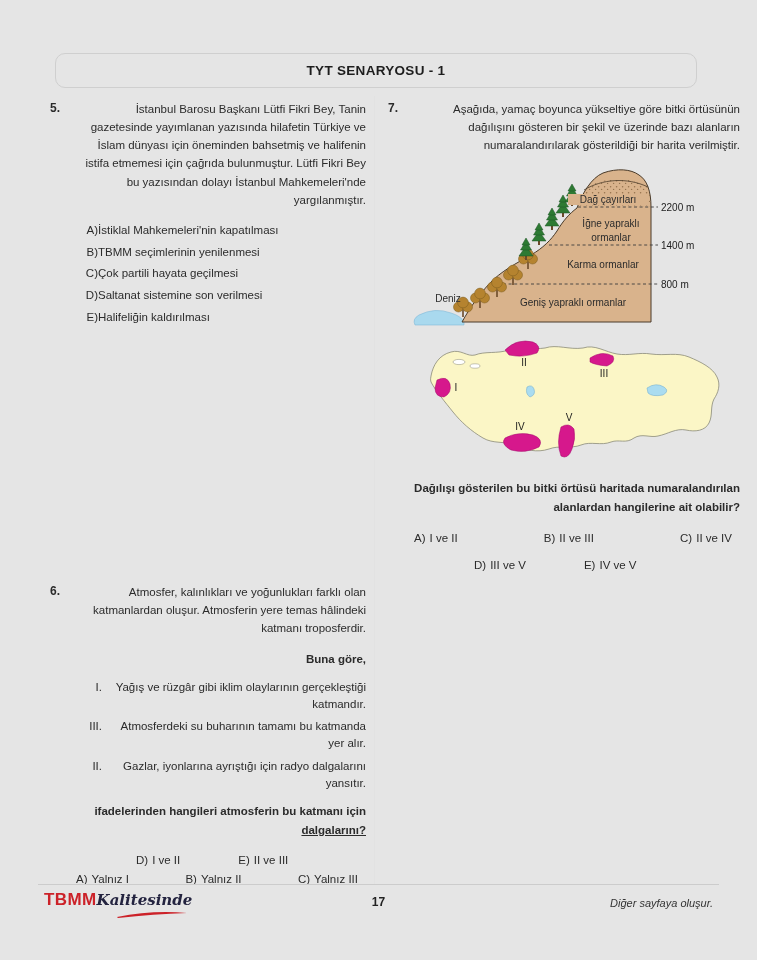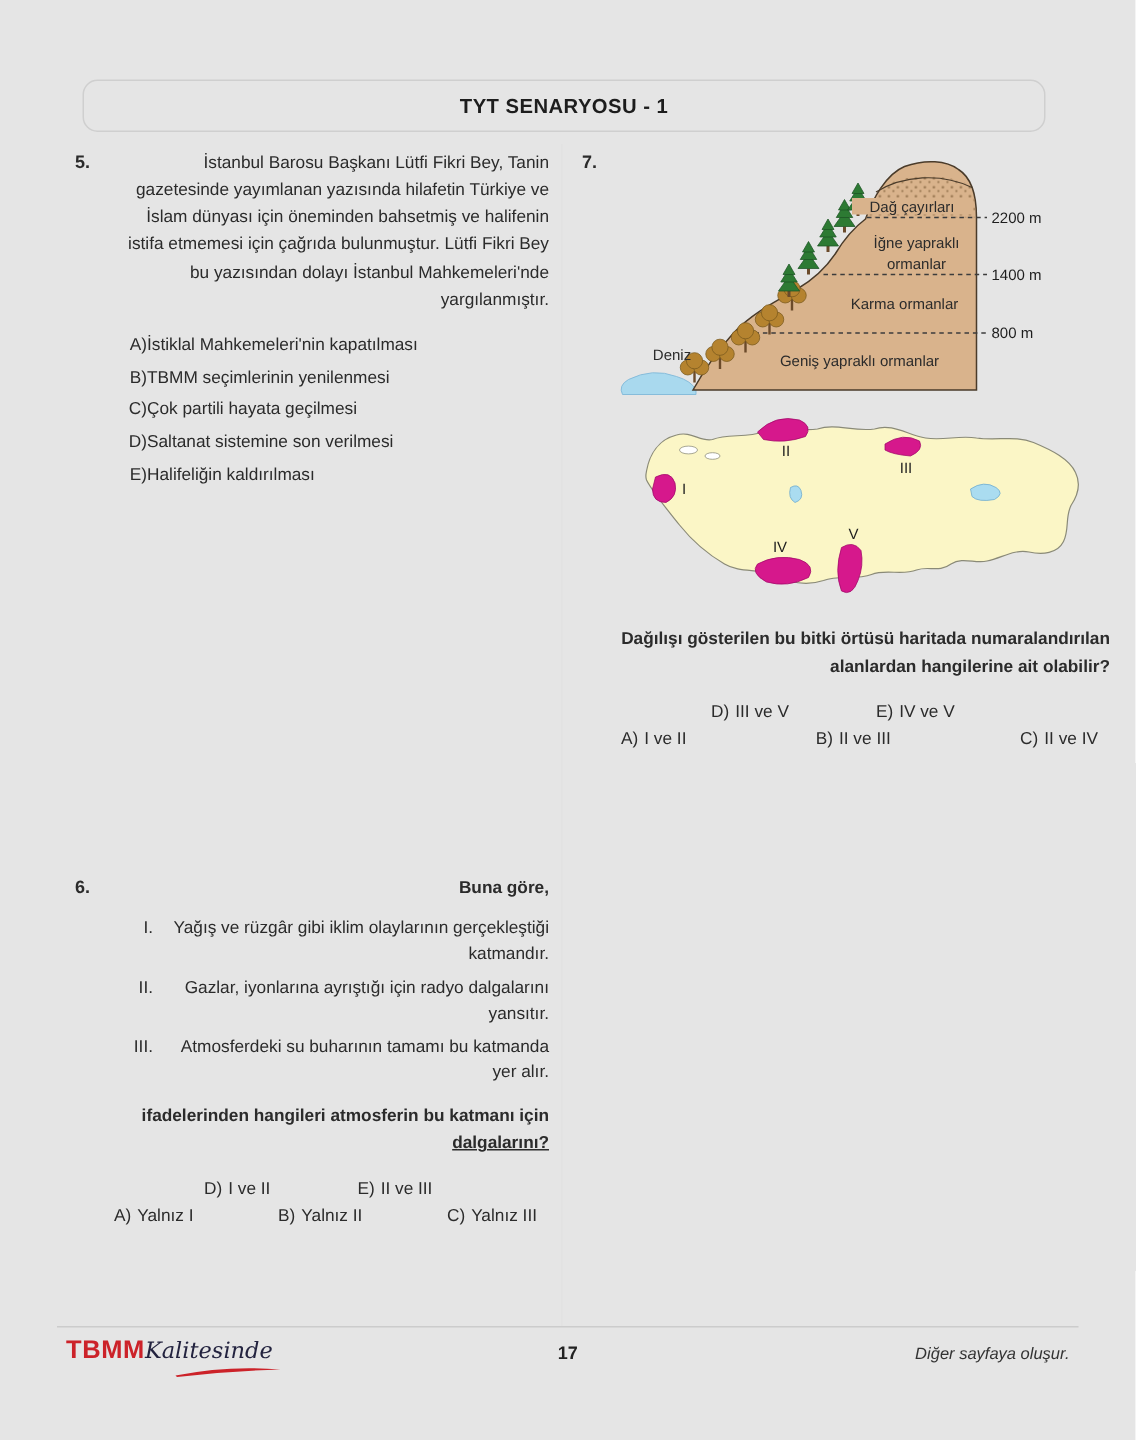--- a/index.html
+++ b/index.html
@@ -33,21 +33,21 @@
   .row1{justify-content:space-between;padding-right:8px;}
   .row2{margin-top:9px;padding-left:60px;gap:58px;}
 
   .fig-mountain{width:335px;height:160px;margin:5px 0 4px -9px;display:block;}
   .fig-map{width:302px;height:136px;margin:0 0 12px 9px;display:block;}
   .svg-label{font-family:"Liberation Sans",sans-serif;}
 
   .footer-rule{position:absolute;left:38px;top:884px;width:681px;height:1px;background:#cccccc;}
   .footer-logo{position:absolute;left:44px;top:890px;height:30px;}
   .logo-sinav{color:#cc2229;font-weight:bold;font-size:17px;letter-spacing:.4px;}
-  .logo-kalite{font-family:"DejaVu Serif",serif;font-style:italic;font-size:15px;color:#23233f;}
+  .logo-kalite{font-family:"DejaVu Serif",serif;font-style:italic;font-size:15px;color:#23233f;font-weight:bold;}
   .logo-swoosh{position:absolute;left:70px;top:21px;}
   .footer-page{position:absolute;left:0;right:0;top:895px;text-align:center;font-weight:bold;font-size:12px;color:#222;}
   .footer-note{position:absolute;right:44px;top:897px;font-style:italic;font-size:11px;color:#333;}
 </style>
 </head>
 <body>
 
 <div class="page">
 
   <div class="header-box">
@@ -81,51 +81,53 @@
           <span class="opt-label">E)</span>
           <span>Halifeliğin kaldırılması</span>
         </div>
       </div>
     </div>
   </div>
 
   <div class="q q6">
     <div class="qnum">6.</div>
     <div class="qcontent">
+      <p class="body">Atmosfer, kalınlıkları ve yoğunlukları farklı olan katmanlardan oluşur. Atmosferin yere temas hâlindeki katmanı troposferdir.</p>
       <p class="lead">Buna göre,</p>
       <div class="items">
         <div class="item">
           <span class="item-label">I.</span>
           <span>Yağış ve rüzgâr gibi iklim olaylarının gerçekleştiği katmandır.</span>
         </div>
         <div class="item">
+          <span class="item-label">III.</span>
+          <span>Atmosferdeki su buharının tamamı bu katmanda yer alır.</span>
+        </div>
+        <div class="item">
           <span class="item-label">II.</span>
           <span>Gazlar, iyonlarına ayrıştığı için radyo dalgalarını yansıtır.</span>
-        </div>
-        <div class="item">
-          <span class="item-label">III.</span>
-          <span>Atmosferdeki su buharının tamamı bu katmanda yer alır.</span>
         </div>
       </div>
       <p class="stem"><span>ifadelerinden hangileri atmosferin bu katmanı için </span><span class="ul">dalgalarını?</span></p>
       <div class="opts-h row2">
         <span class="h-opt"><span class="h-lab">D)</span><span>I ve II</span></span>
         <span class="h-opt"><span class="h-lab">E)</span><span>II ve III</span></span>
       </div>
       <div class="opts-h row1">
         <span class="h-opt"><span class="h-lab">A)</span><span>Yalnız I</span></span>
         <span class="h-opt"><span class="h-lab">B)</span><span>Yalnız II</span></span>
         <span class="h-opt"><span class="h-lab">C)</span><span>Yalnız III</span></span>
       </div>
     </div>
   </div>
 
   <div class="q q7">
     <div class="qnum">7.</div>
     <div class="qcontent">
+      <p class="body">Aşağıda, yamaç boyunca yükseltiye göre bitki örtüsünün dağılışını gösteren bir şekil ve üzerinde bazı alanların numaralandırılarak gösterildiği bir harita verilmiştir.</p>
 
       <svg class="fig-mountain" viewBox="0 0 335 160">
         <defs>
           <pattern id="dots" width="6" height="6" patternUnits="userSpaceOnUse">
             <circle cx="1.6" cy="1.8" r="0.8" fill="#95734e"></circle>
             <circle cx="4.6" cy="4.4" r="0.7" fill="#95734e"></circle>
           </pattern>
         </defs>
 
         <path d="M 14 148 Q 30 140 46 146 Q 56 149 59 155 L 59 158 L 10 158 Q 7 152 14 148 Z" fill="#a9d9ee" stroke="#7fb8d8" stroke-width="0.6"></path>
@@ -273,28 +275,28 @@
         </g>
 
         <text class="svg-label" x="33" y="60" font-size="10" fill="#1d1d1d" text-anchor="middle">I</text>
         <text class="svg-label" x="101" y="35" font-size="10" fill="#1d1d1d" text-anchor="middle">II</text>
         <text class="svg-label" x="181" y="46" font-size="10" fill="#1d1d1d" text-anchor="middle">III</text>
         <text class="svg-label" x="97" y="99" font-size="10" fill="#1d1d1d" text-anchor="middle">IV</text>
         <text class="svg-label" x="146" y="90" font-size="10" fill="#1d1d1d" text-anchor="middle">V</text>
       </svg>
 
       <p class="stem">Dağılışı gösterilen bu bitki örtüsü haritada numaralandırılan alanlardan hangilerine ait olabilir?</p>
-      <div class="opts-h row2">
-        <span class="h-opt"><span class="h-lab">D)</span><span>III ve V</span></span>
-        <span class="h-opt"><span class="h-lab">E)</span><span>IV ve V</span></span>
-      </div>
       <div class="opts-h row1">
         <span class="h-opt"><span class="h-lab">A)</span><span>I ve II</span></span>
         <span class="h-opt"><span class="h-lab">B)</span><span>II ve III</span></span>
         <span class="h-opt"><span class="h-lab">C)</span><span>II ve IV</span></span>
+      </div>
+      <div class="opts-h row2">
+        <span class="h-opt"><span class="h-lab">D)</span><span>III ve V</span></span>
+        <span class="h-opt"><span class="h-lab">E)</span><span>IV ve V</span></span>
       </div>
     </div>
   </div>
 
   <div class="footer-rule"></div>
   <div class="footer-logo">
     <span class="logo-sinav">TBMM</span><span class="logo-kalite">Kalitesinde</span>
     <svg class="logo-swoosh" width="76" height="8" viewBox="0 0 76 8">
       <path d="M 3 6 Q 38 -1 73 2 Q 40 3 4 7 Z" fill="#cc2229"></path>
     </svg>

